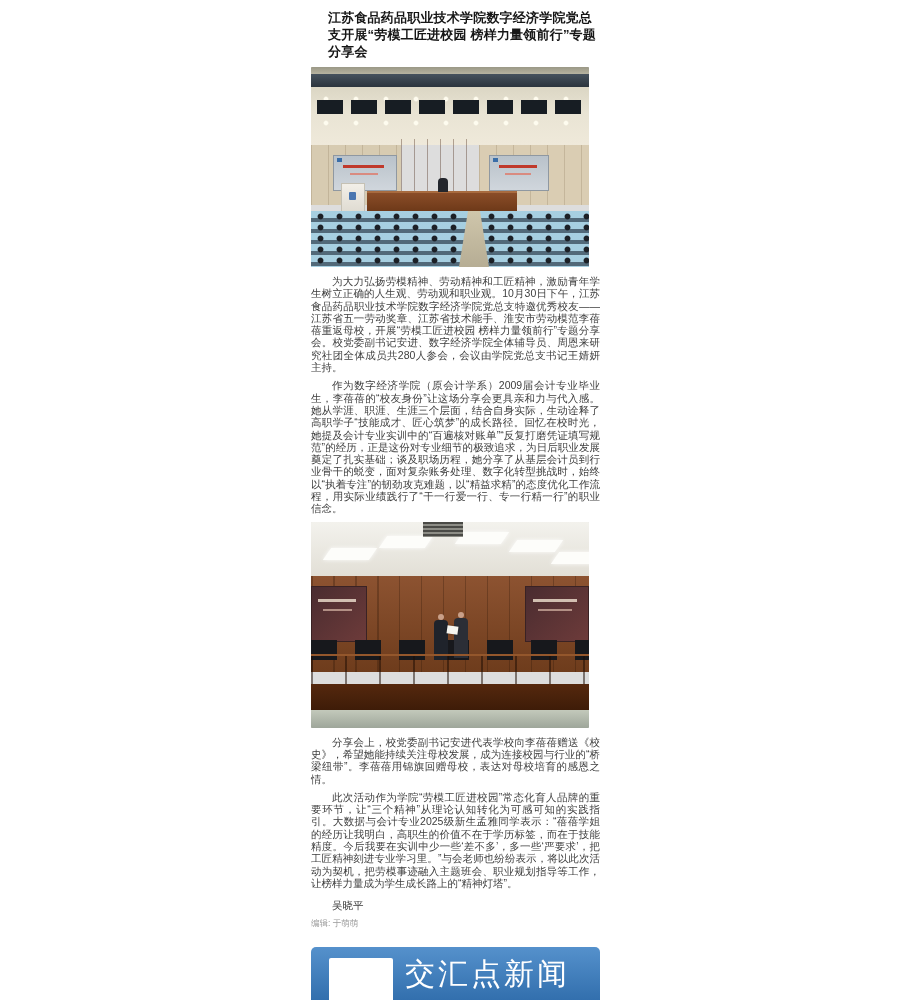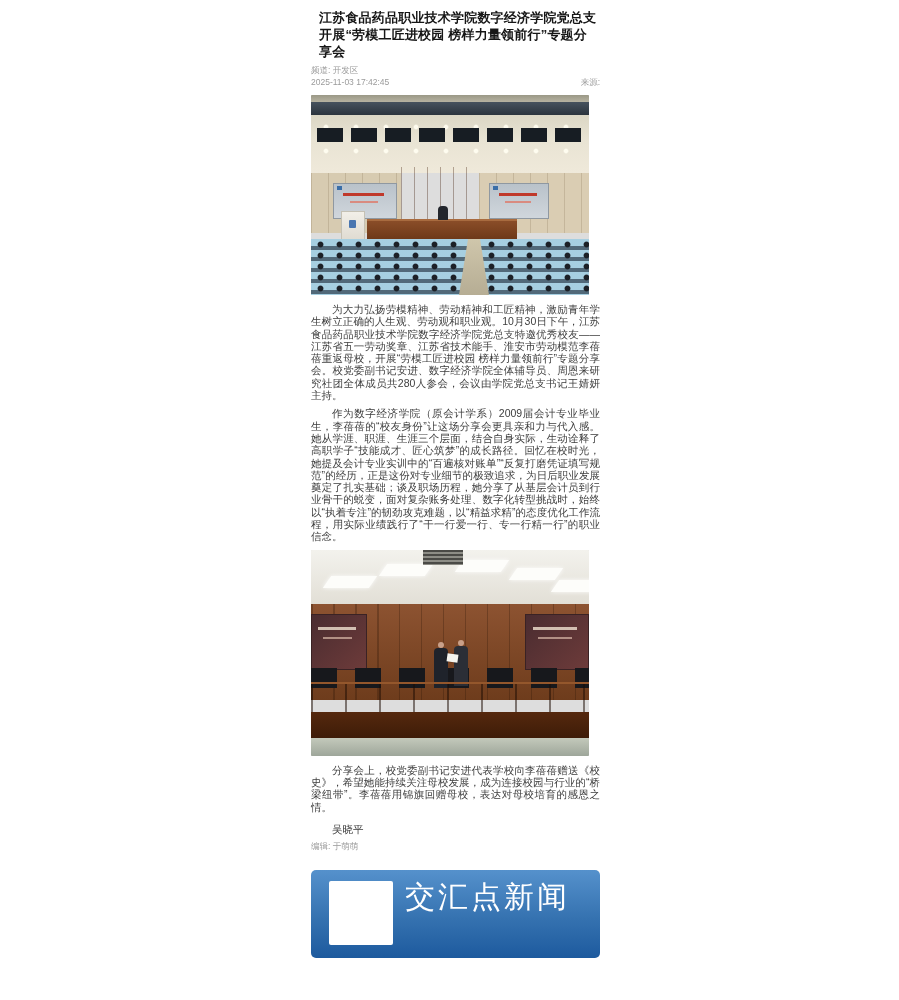--- a/index.html
+++ b/index.html
@@ -3,21 +3,21 @@
 <meta charset="utf-8">
 <style>
   html,body{margin:0;padding:0;}
   body{
     width:899px;height:1000px;background:#ffffff;position:relative;
     font-family:"Liberation Sans","DejaVu Sans",sans-serif;
     -webkit-font-smoothing:antialiased;
   }
   .article{position:absolute;left:311px;top:0;width:289px;}
   .page-title{
-    margin:9px 0 0 8px;font-size:13px;line-height:17px;font-weight:700;color:#161616;
+    margin:9px 0 0 17px;font-size:13px;line-height:17px;font-weight:700;color:#161616;
     letter-spacing:.2px;
   }
   .meta{margin-top:5px;font-size:8.5px;color:#9b9b9b;line-height:11px;}
   .meta-row{display:flex;justify-content:space-between;margin-top:1px;}
   .photo{position:relative;width:278px;overflow:hidden;background:#ddd;border-radius:1px;}
   .photo *{position:absolute;}
   #photo1{height:200px;margin-top:7px;}
   #photo2{height:206px;margin:7px 0 0 0;}
   .body-text{font-size:10.5px;line-height:12.3px;color:#3d3d3d;text-align:justify;
     text-indent:2em;margin:0 0 6px 0;}
@@ -84,27 +84,20 @@
   .brand{position:absolute;left:94px;top:9px;width:190px;color:#fff;font-size:30px;line-height:36px;
     font-weight:500;letter-spacing:3px;white-space:nowrap;}
 </style>
 </head>
 <body>
 
 <div class="article">
 
   <h1 class="page-title">江苏食品药品职业技术学院数字经济学院党总支开展“劳模工匠进校园 榜样力量领前行”专题分享会</h1>
 
-  <div class="meta">
-    <div>频道: 开发区</div>
-    <div class="meta-row">
-      <span>2025-11-03 17:42:45</span>
-      <span>来源:</span>
-    </div>
-  </div>
 
   <div class="photo" id="photo1">
     <div class="p1-ceil"></div>
     <div class="p1-lights"></div>
     <div class="p1-band"></div>
     <div class="p1-vents"></div>
     <div class="p1-wallL"></div>
     <div class="p1-wallC"></div>
     <div class="p1-wallR"></div>
     <div class="p1-screen p1-screenL">
@@ -156,20 +149,21 @@
       <div class="p2-head"></div>
       <div class="p2-body" style="background:#2b2e36"></div>
     </div>
     <div class="p2-paper"></div>
     <div class="p2-table"></div>
     <div class="p2-stage"></div>
     <div class="p2-floor"></div>
   </div>
 
   <p class="body-text first">分享会上，校党委副书记安进代表学校向李蓓蓓赠送《校史》，希望她能持续关注母校发展，成为连接校园与行业的“桥梁纽带”。李蓓蓓用锦旗回赠母校，表达对母校培育的感恩之情。</p>
+  <p class="body-text">此次活动作为学院“劳模工匠进校园”常态化育人品牌的重要环节，让“三个精神”从理论认知转化为可感可知的实践指引。大数据与会计专业2025级新生孟雅同学表示：“蓓蓓学姐的经历让我明白，高职生的价值不在于学历标签，而在于技能精度。今后我要在实训中少一些‘差不多’，多一些‘严要求’，把工匠精神刻进专业学习里。”与会老师也纷纷表示，将以此次活动为契机，把劳模事迹融入主题班会、职业规划指导等工作，让榜样力量成为学生成长路上的“精神灯塔”。</p>
 
   <p class="body-text author-line">吴晓平</p>
   <div class="editor-line">编辑: 于萌萌</div>
 
   <div class="banner">
     <div class="qr">
       
       
     </div>
     <div class="brand">交汇点新闻</div>

